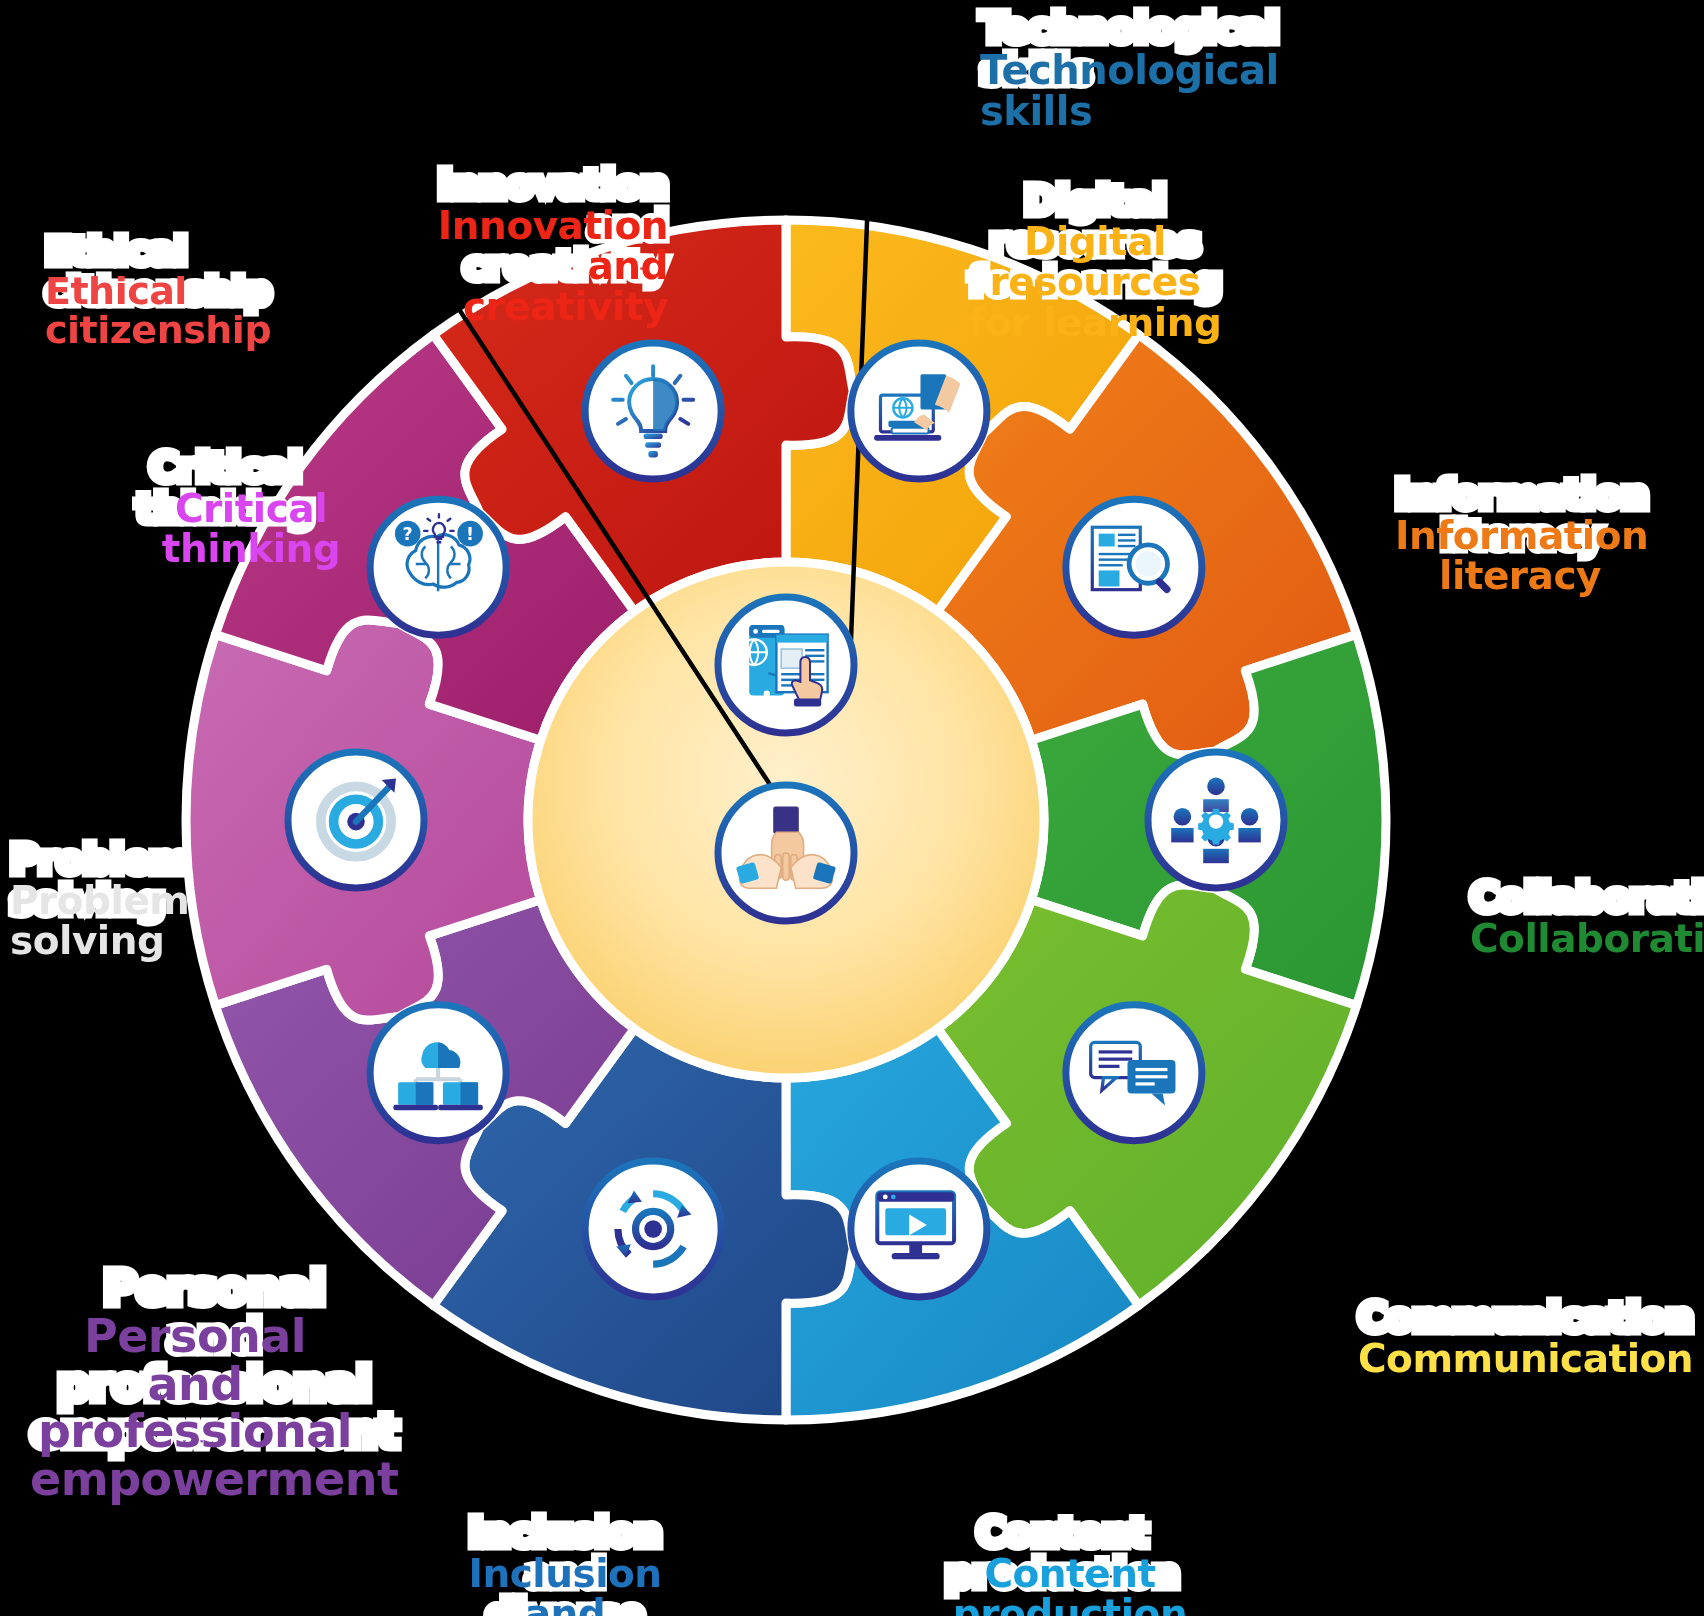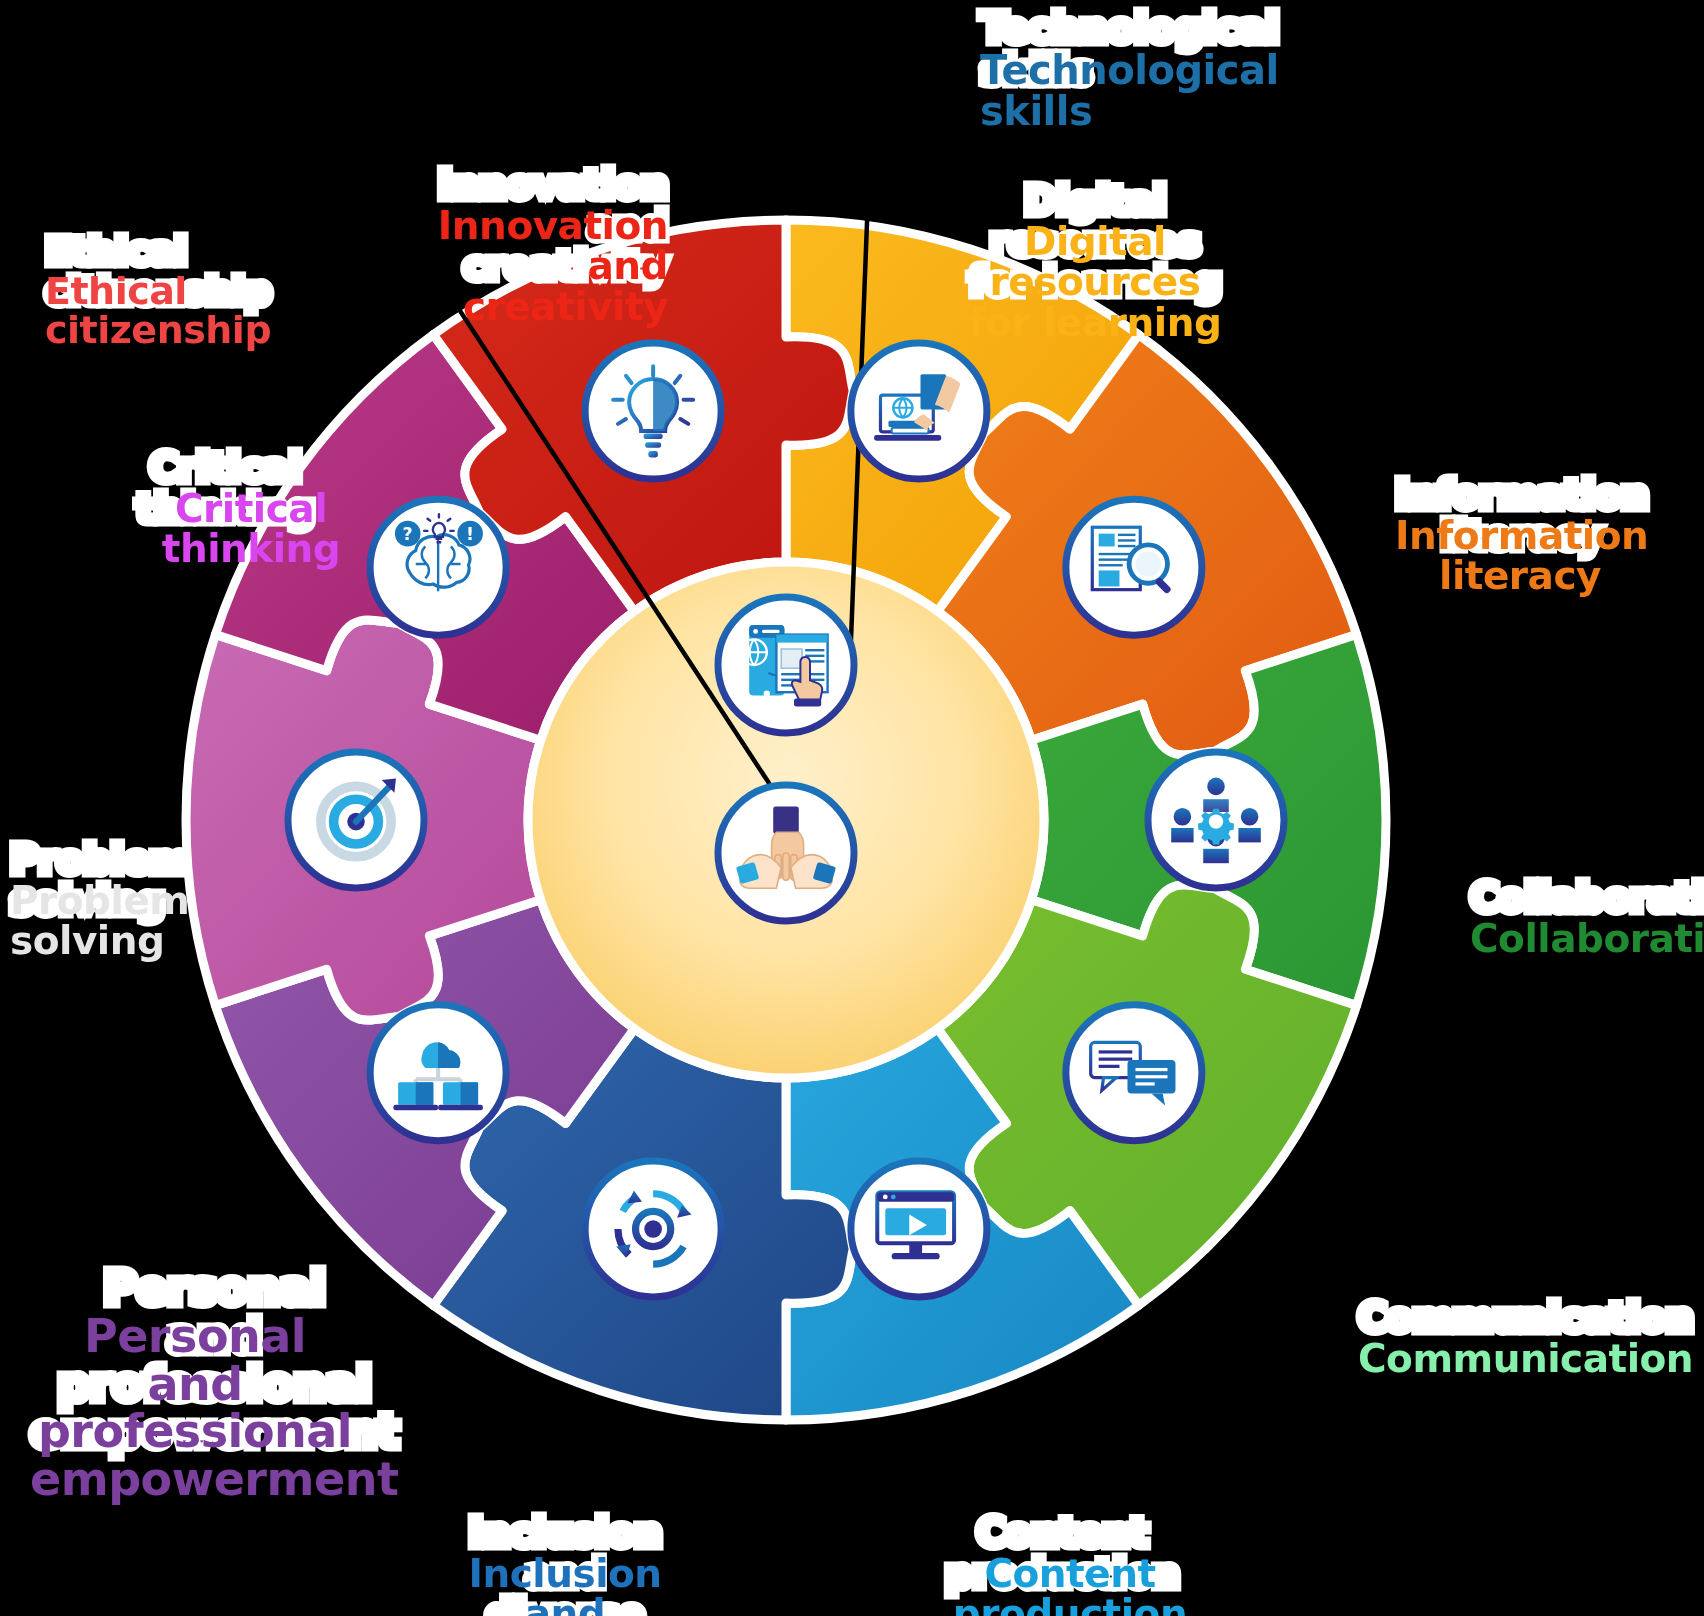--- a/index.html
+++ b/index.html
@@ -377,21 +377,21 @@
 </div>
 
 <div class="lblwrap" style="left:30px;top:1265px;font-size:46px;text-align:center;color:#7B3F9D;width:330px;">
   <span class="sh">Personal
 and professional
 empowerment</span><span class="fg">Personal
 and professional
 empowerment</span>
 </div>
 
-<div class="lblwrap" style="left:1358px;top:1298px;font-size:39px;text-align:left;color:#86efac;width:330px;">
+<div class="lblwrap" style="left:1358px;top:1298px;font-size:39px;text-align:left;color:#fde047;width:330px;">
   <span class="sh">Communication</span><span class="fg">Communication</span>
 </div>
 
 <div class="lblwrap" style="left:430px;top:1513px;font-size:39px;text-align:center;color:#1E72BB;width:270px;">
   <span class="sh">Inclusion and
 diverse needs</span><span class="fg">Inclusion and
 diverse needs</span>
 </div>
 
 <div class="lblwrap" style="left:945px;top:1513px;font-size:39px;text-align:center;color:#17A0DB;width:250px;">

